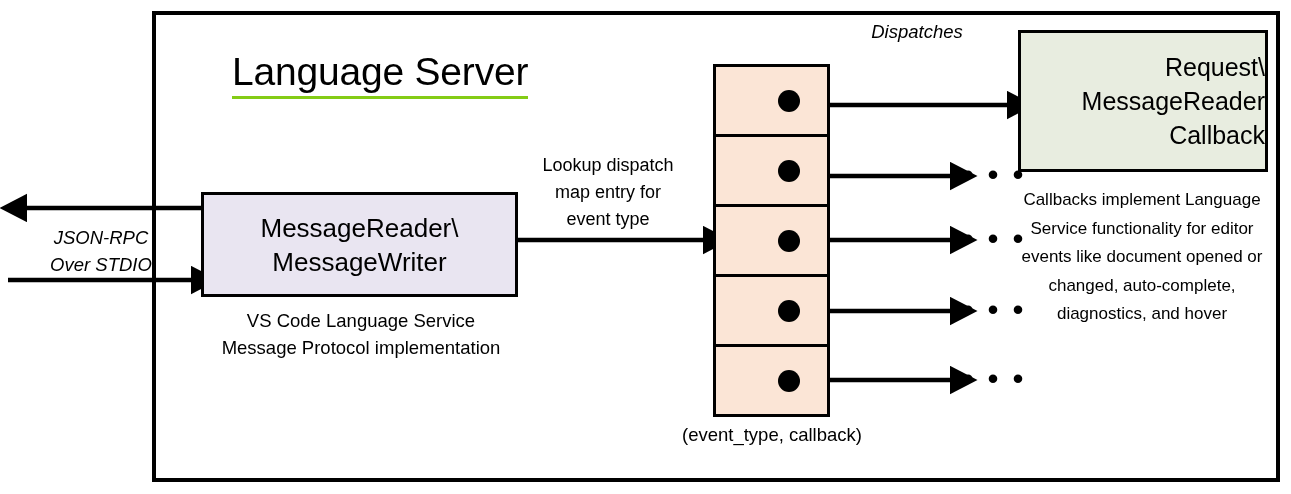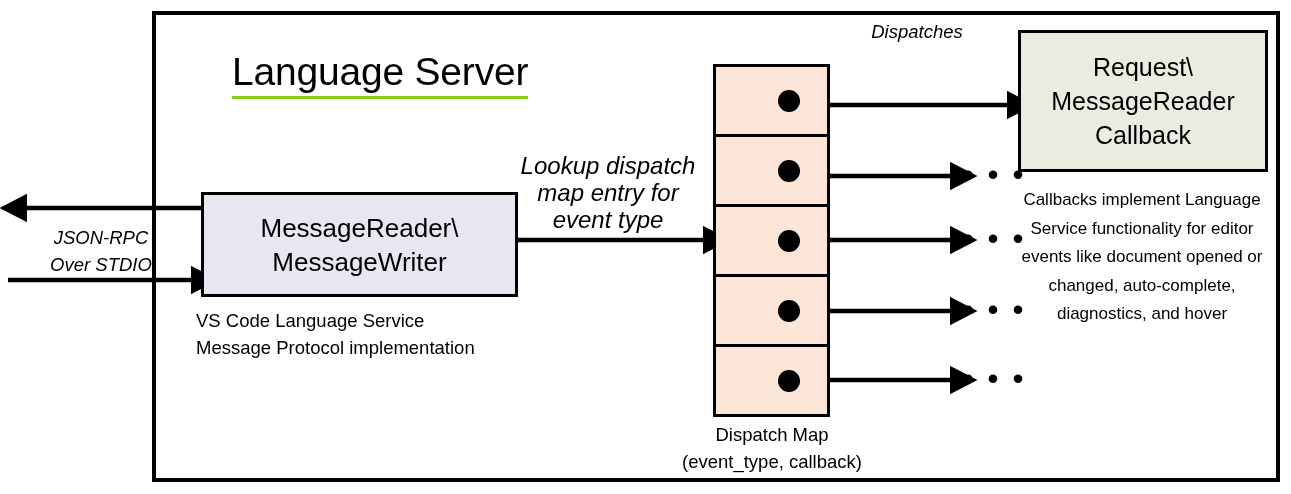--- a/index.html
+++ b/index.html
@@ -57,21 +57,21 @@
     align-items: center;
     justify-content: center;
     font-size: 26px;
     line-height: 34px;
     text-align: left;
   }
   #reader-writer-caption {
     left: 196px;
     top: 307px;
     width: 330px;
-    text-align: left;
+    text-align: center;
     font-size: 18.5px;
     line-height: 27px;
   }
 
   
   #jsonrpc-label {
     left: 26px;
     top: 224px;
     width: 150px;
     text-align: center;
@@ -79,22 +79,21 @@
     font-size: 18.5px;
     line-height: 27px;
   }
 
   
   #lookup-label {
     left: 516px;
     top: 152px;
     width: 184px;
     text-align: center;
-    font-style: italic;
-    font-size: 24px;
+    font-size: 18px;
     line-height: 27px;
   }
 
   
   #dispatches-label {
     left: 838px;
     top: 18px;
     width: 158px;
     text-align: center;
     font-style: italic;
@@ -144,21 +143,21 @@
   #callback-box {
     left: 1018px;
     top: 30px;
     width: 250px;
     height: 142px;
     background: #e8ede0;
     border: 3px solid #000000;
     box-sizing: border-box;
     display: flex;
     flex-direction: column;
-    align-items: center;
+    align-items: flex-end;
     justify-content: center;
     font-size: 25px;
     line-height: 34px;
     text-align: center;
   }
   #callback-desc {
     left: 1008px;
     top: 186px;
     width: 268px;
     text-align: center;
@@ -270,21 +269,20 @@
       <span class="map-dot"></span>
     </div>
     <div class="map-row">
       <span class="map-dot"></span>
     </div>
     <div class="map-row">
       <span class="map-dot"></span>
     </div>
   </div>
   <div class="abs" id="dispatch-map-caption">
-    <div>Dispatch Map</div>
     <div>(event_type, callback)</div>
   </div>
 
   <div class="abs ellipsis" style="left:963px; top:170px;">• • •</div>
   <div class="abs ellipsis" style="left:963px; top:234px;">• • •</div>
   <div class="abs ellipsis" style="left:963px; top:305px;">• • •</div>
   <div class="abs ellipsis" style="left:963px; top:374px;">• • •</div>
 
   <div class="abs" id="callback-box">
     <div>Request\</div>

